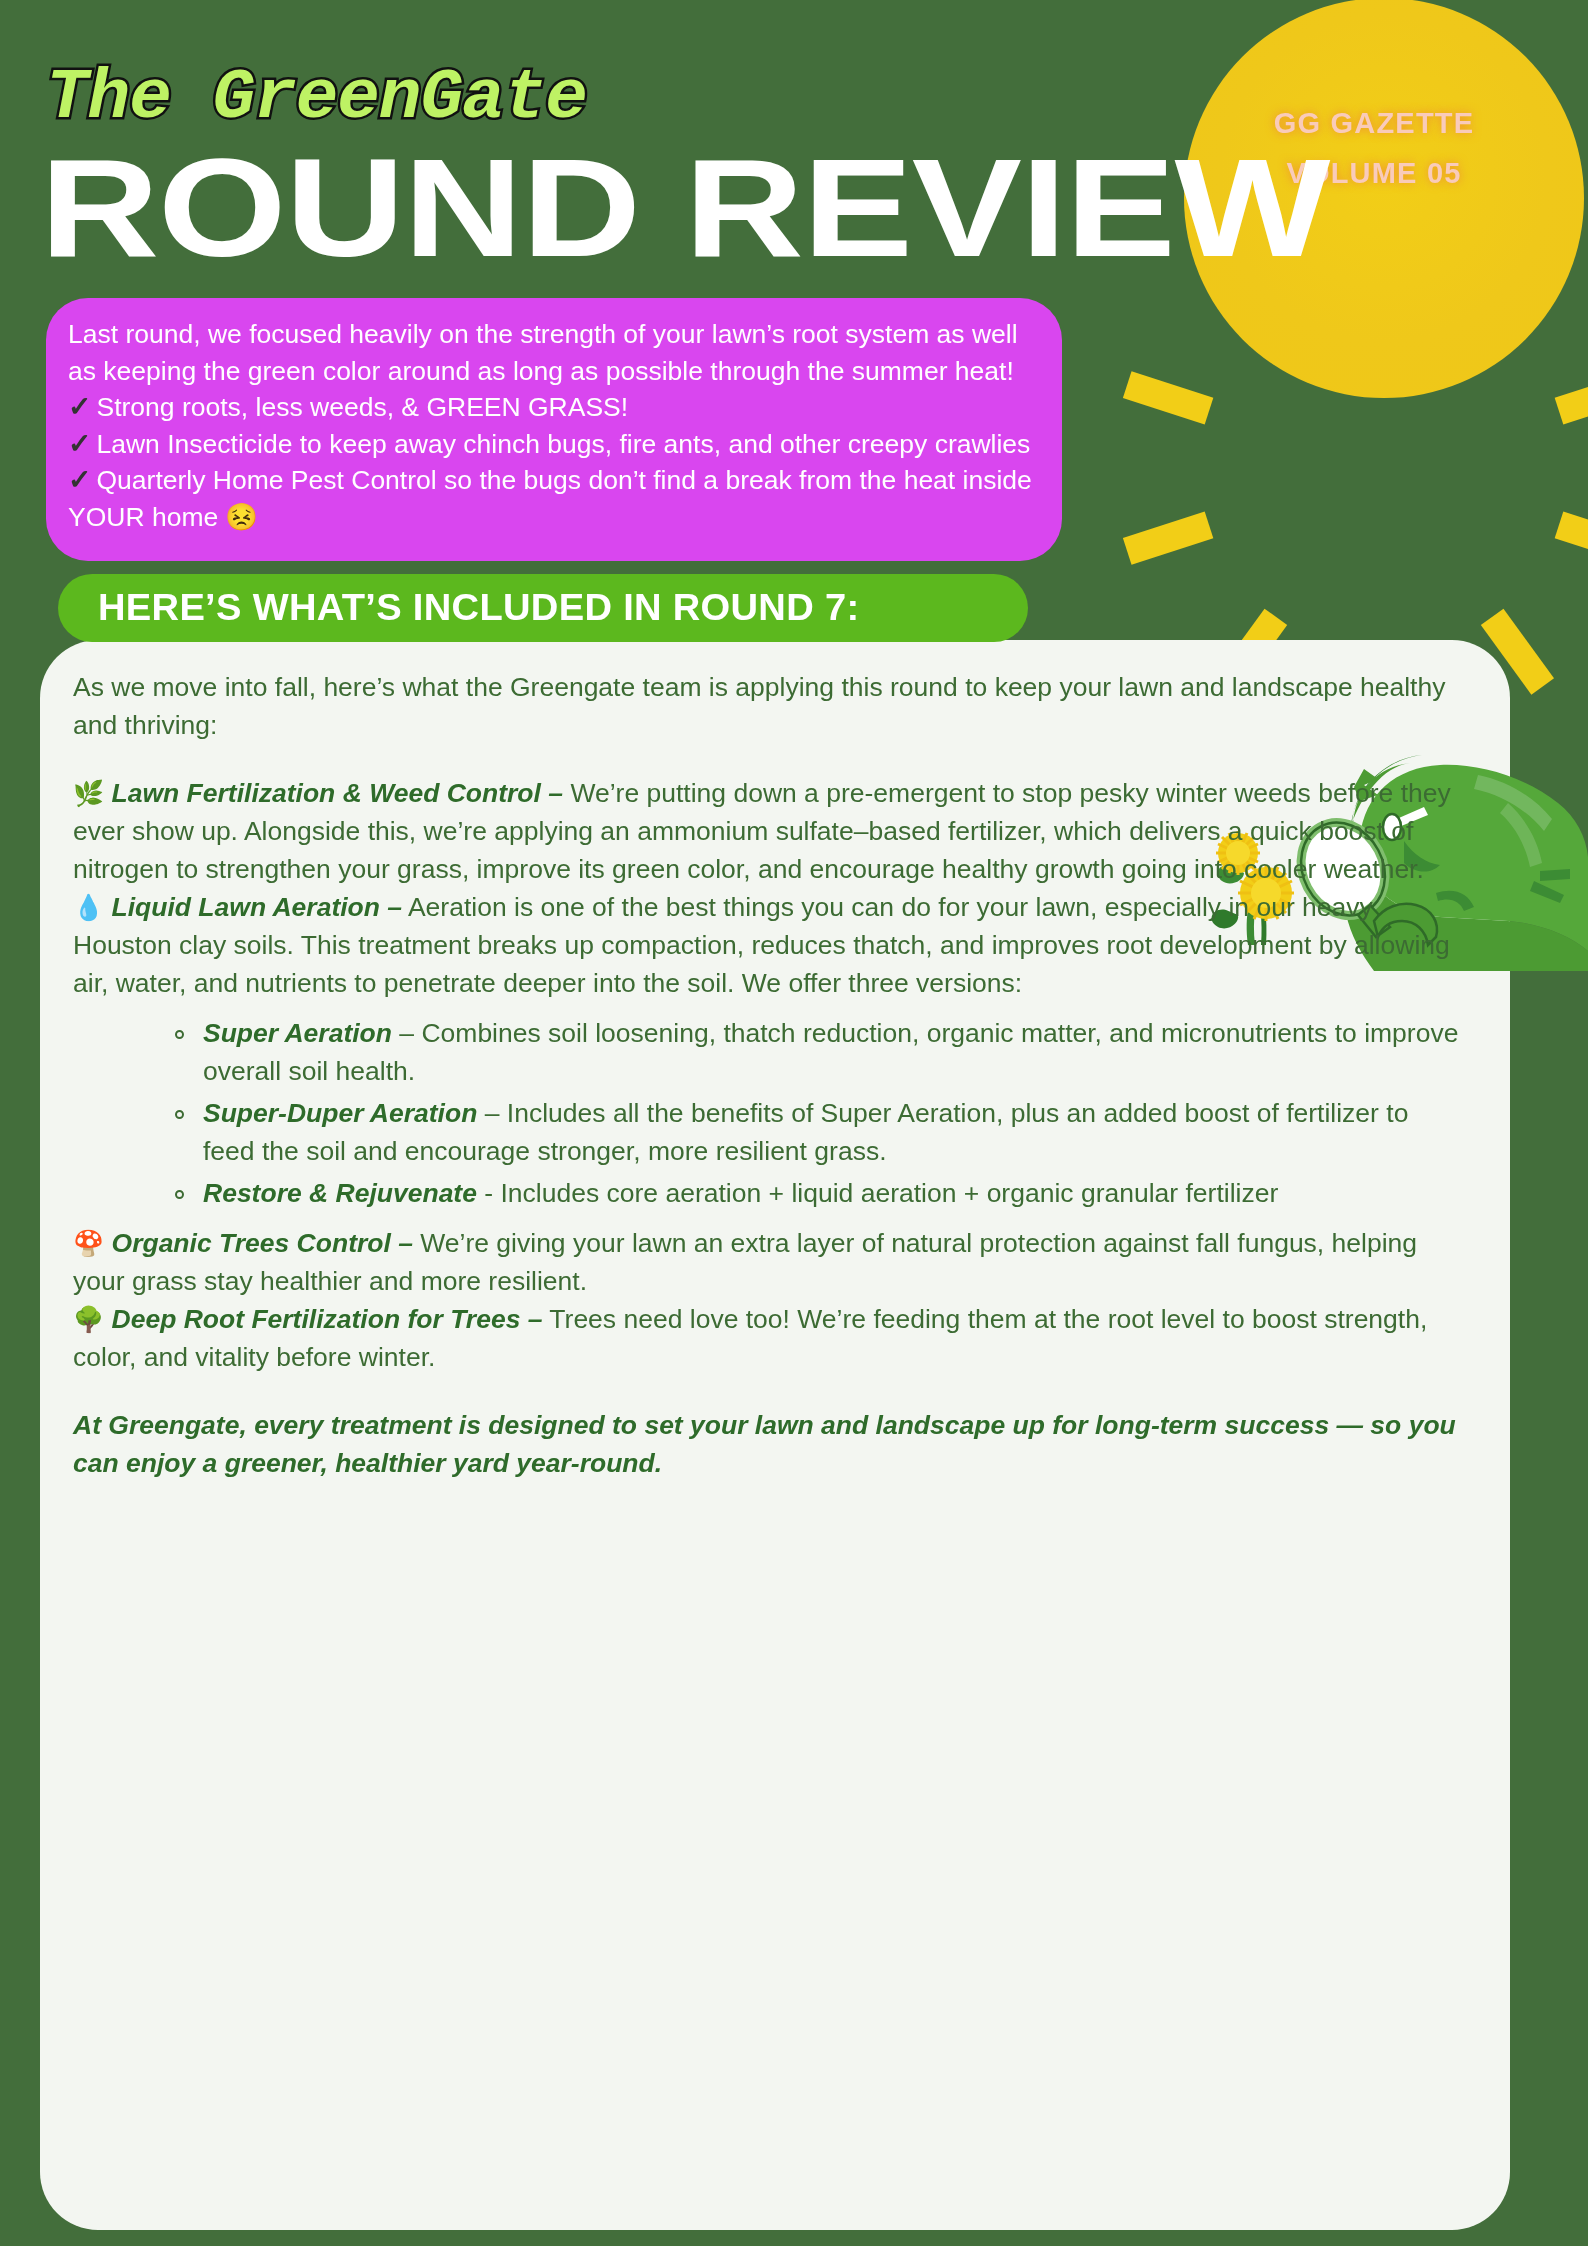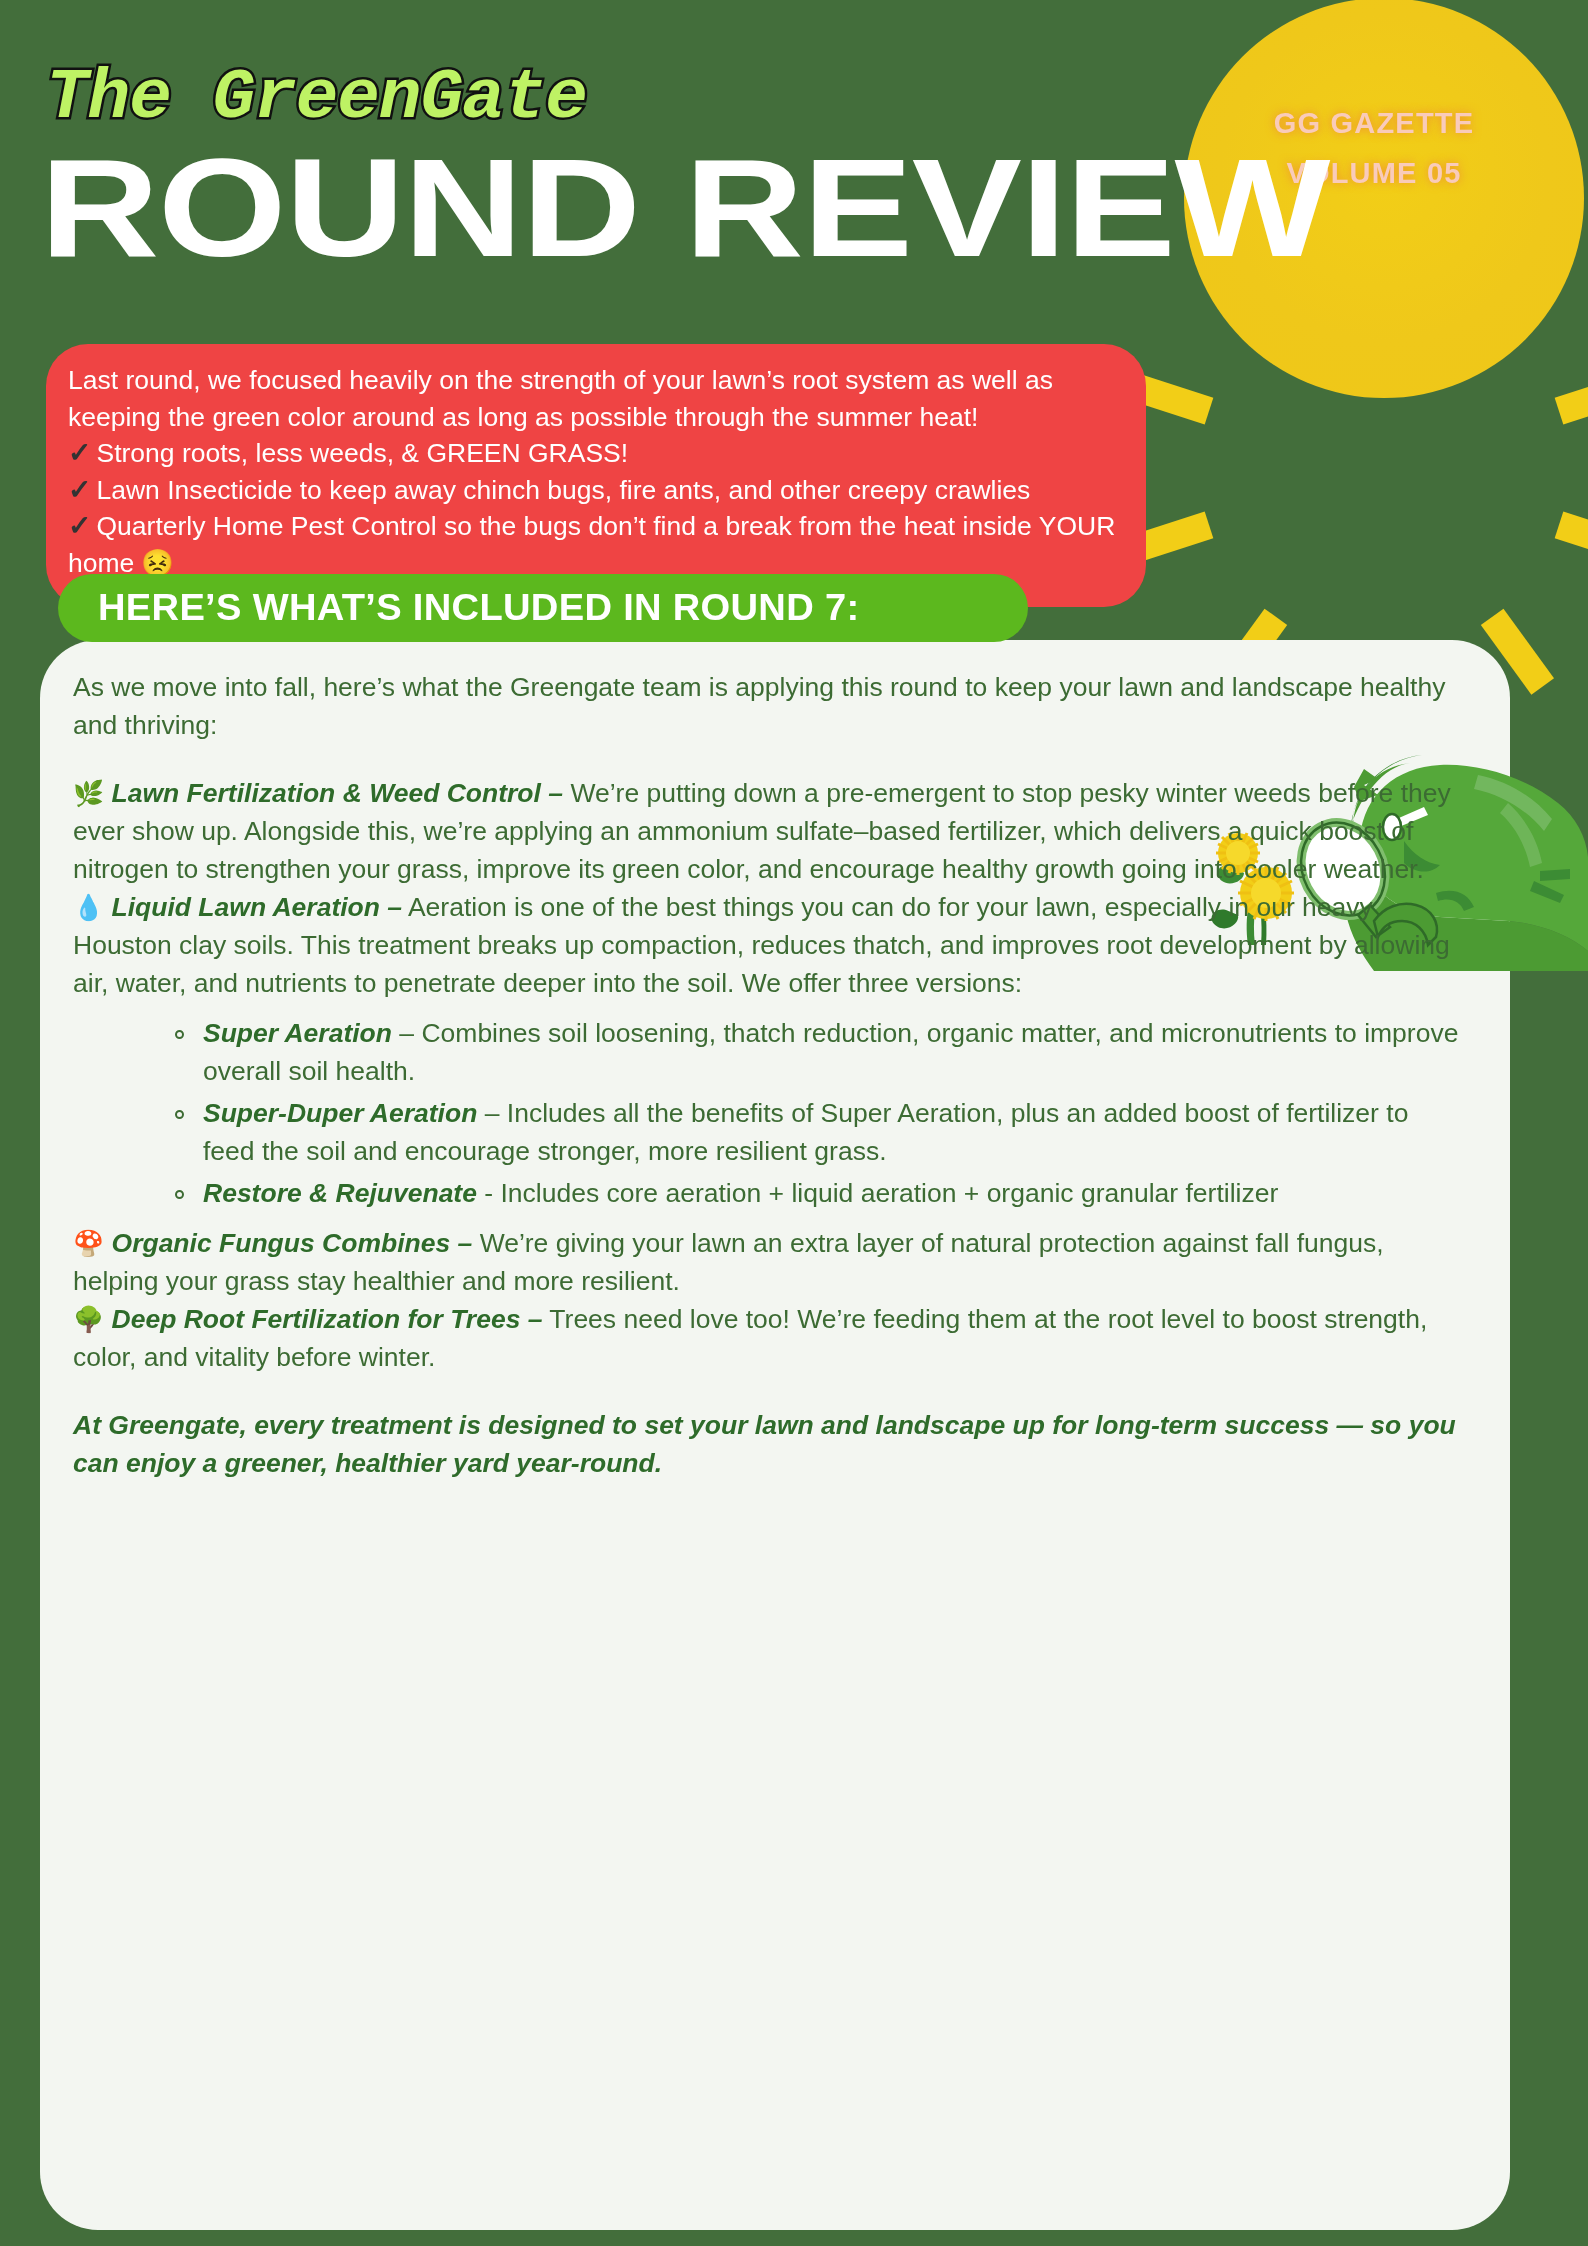--- a/index.html
+++ b/index.html
@@ -94,30 +94,29 @@
     transform-origin: left top;
     z-index: 5;
     white-space: nowrap;
   }
 
   
   .recap {
     position: absolute;
     left: 46px;
     top: 298px;
-    width: 1100px;
+    width: 1016px;
     padding: 18px 22px 26px 22px;
     box-sizing: border-box;
-    background: #ef4444;
+    background: #d946ef;
     border-radius: 42px;
     color: #FFFFFF;
     font-size: 26.5px;
     line-height: 36.5px;
     z-index: 6;
-    margin-top: 46px;
   }
   .recap p { margin: 0; }
   .recap .check {
     color: #333;
     font-size: 28px;
     font-weight: bold;
     margin-right: 5px;
   }
 
   
@@ -333,21 +332,21 @@
     </p>
 
     <ul class="sublist">
       <li><b>Super Aeration</b><span> – Combines soil loosening, thatch reduction, organic matter, and micronutrients to improve overall soil health.</span></li>
       <li><b>Super-Duper Aeration</b><span> – Includes all the benefits of Super Aeration, plus an added boost of fertilizer to feed the soil and encourage stronger, more resilient grass.</span></li>
       <li><b>Restore &amp; Rejuvenate</b><span> - Includes core aeration + liquid aeration + organic granular fertilizer</span></li>
     </ul>
 
     <p>
       <span class="emoji">🍄</span>
-      <b>Organic Fungus Combines –</b><span> We’re giving your lawn an extra layer of natural protection against fall fungus, helping your grass stay healthier and more resilient.</span>
+      <b>Organic Trees Control –</b><span> We’re giving your lawn an extra layer of natural protection against fall fungus, helping your grass stay healthier and more resilient.</span>
     </p>
 
     <p>
       <span class="emoji">🌳</span>
       <b>Deep Root Fertilization for Trees –</b><span> Trees need love too! We’re feeding them at the root level to boost strength, color, and vitality before winter.</span>
     </p>
 
     <div class="spacer"></div>
 
     <p class="closing">At Greengate, every treatment is designed to set your lawn and landscape up for long-term success — so you can enjoy a greener, healthier yard year-round.</p>

